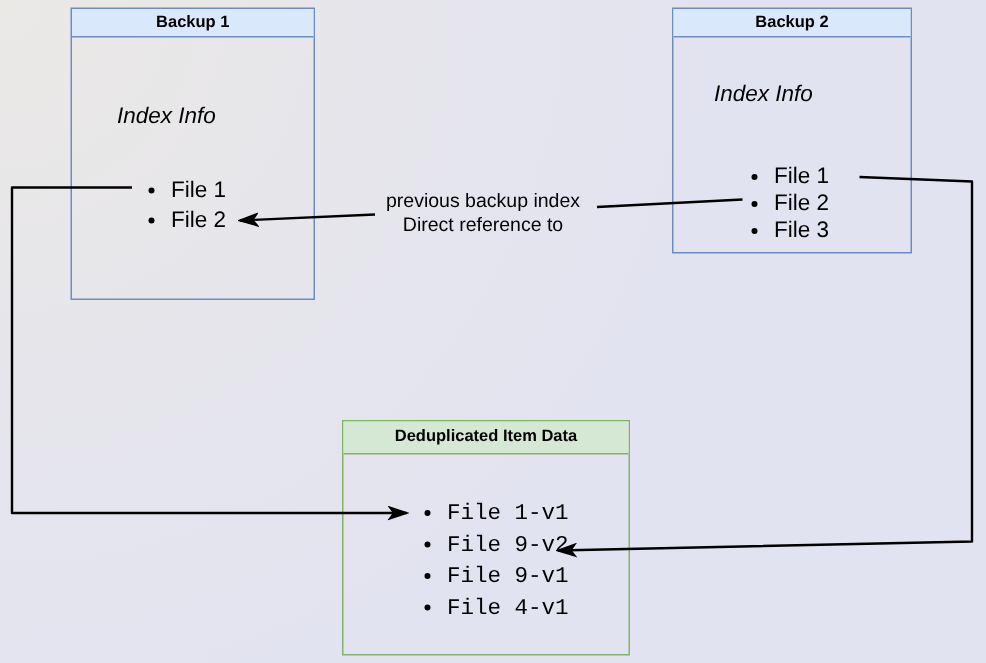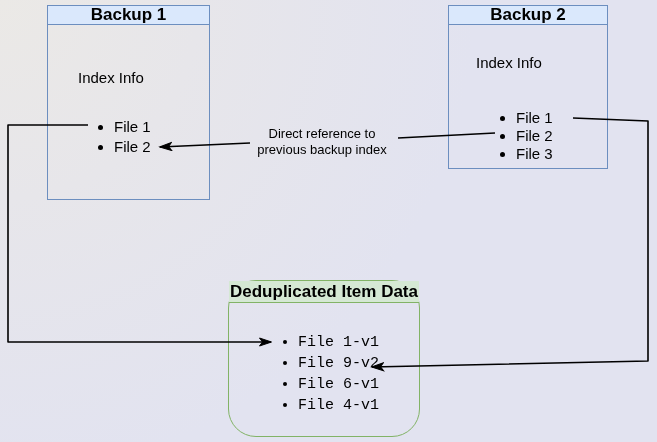--- a/index.html
+++ b/index.html
@@ -3,29 +3,29 @@
 <meta charset="utf-8">
 <style>
   html,body{margin:0;padding:0;background:#e2e3f0;}
   .stage{
     position:relative;width:657px;height:442px;overflow:hidden;
     background:radial-gradient(circle at 0 0,#ebe9e6 0%,#e7e6ea 25%,#e2e3f0 60%);
     font-family:"Liberation Sans","DejaVu Sans",sans-serif;color:#000;
   }
   .box{position:absolute;border:1px solid;box-sizing:border-box;background:transparent;}
   .box.blue{border-color:#6c8ebf;}
-  .box.green{border-color:#82b366;border-radius:28px;}
+  .box.green{border-color:#82b366;}
   .box-header{
     position:absolute;top:0;left:0;right:0;
-    font-weight:bold;font-size:17px;text-align:center;
+    font-weight:bold;font-size:11px;text-align:center;
     border-bottom:1px solid;box-sizing:border-box;
   }
   .blue .box-header{background:#dae8fc;border-color:#6c8ebf;height:19px;line-height:18px;}
   .green .box-header{background:#d5e8d4;border-color:#82b366;height:22px;line-height:21px;}
-  .box-sub{position:absolute;font-size:15px;white-space:nowrap;}
+  .box-sub{position:absolute;font-size:15px;white-space:nowrap;font-style:italic;}
   ul.items{
     position:absolute;margin:0;padding:0 0 0 17px;
     font-size:15px;list-style:disc;white-space:nowrap;
   }
   ul.items li{padding:0;margin:0;}
   .lh20 li{line-height:20px;}
   .lh18 li{line-height:18px;}
   .lh21 li{line-height:21px;}
   svg.connectors{position:absolute;left:0;top:0;pointer-events:none;}
   .ln{fill:none;stroke:#000;stroke-width:1.6;stroke-linejoin:round;stroke-linecap:butt;}
@@ -56,35 +56,35 @@
       <li>File 2</li>
       <li>File 3</li>
     </ul>
   </div>
 
   <div class="box green" style="left:228px;top:280px;width:192px;height:157px;">
     <div class="box-header">Deduplicated Item Data</div>
     <ul class="items lh21" style="left:52px;top:51px;font-family:Liberation Mono, monospace;">
       <li>File 1-v1</li>
       <li>File 9-v2</li>
-      <li>File 6-v1</li>
+      <li>File 9-v1</li>
       <li>File 4-v1</li>
     </ul>
   </div>
 
   <svg class="connectors" width="657" height="442" viewBox="0 0 657 442" xmlns="http://www.w3.org/2000/svg">
     <defs>
       <marker id="arrow" markerUnits="userSpaceOnUse" markerWidth="14" markerHeight="10" refX="12.5" refY="5" orient="auto">
         <path d="M1,1 L13,5 L1,9 L4,5 Z" fill="#000000" stroke="#000000" stroke-width="1"></path>
       </marker>
     </defs>
     <path class="ln" d="M88 125 L8 125 L8 342 L271 342" marker-end="url(#arrow)"></path>
     <path class="ln" d="M573 118 L648 121 L648 361 L372 367" marker-end="url(#arrow)"></path>
     <path class="ln" d="M495 133 L398 138"></path>
     <path class="ln" d="M250 143 L160 147" marker-end="url(#arrow)"></path>
   </svg>
 
   <div class="annotation">
+    <div>previous backup index</div>
     <div>Direct reference to</div>
-    <div>previous backup index</div>
   </div>
 
 </div>
 
 </body></html>

